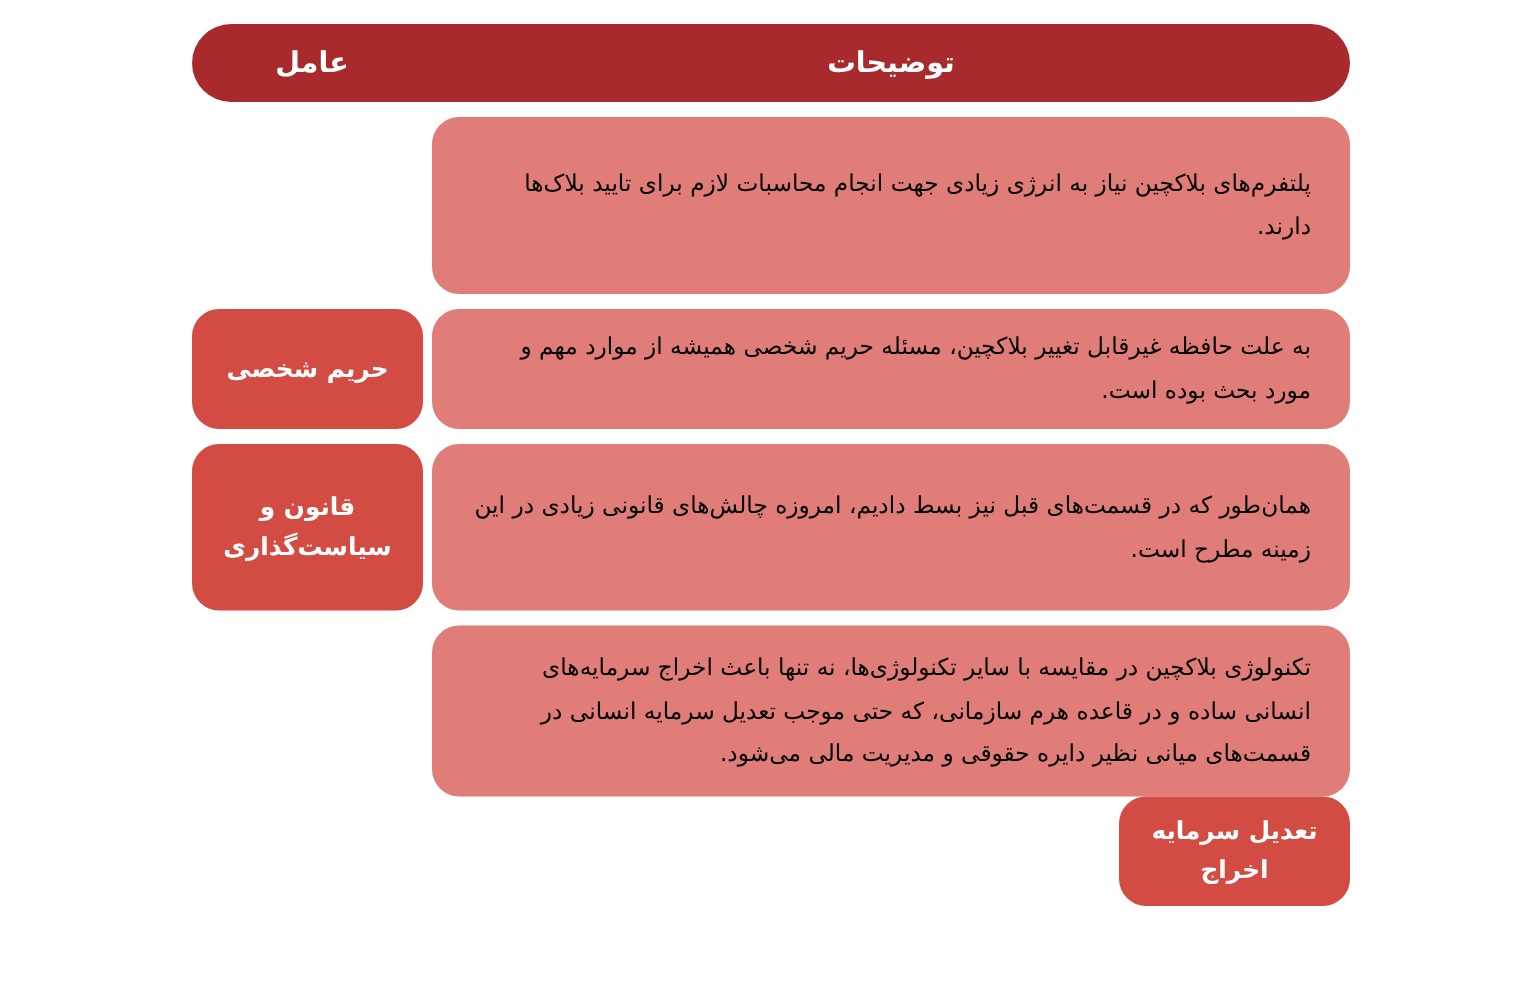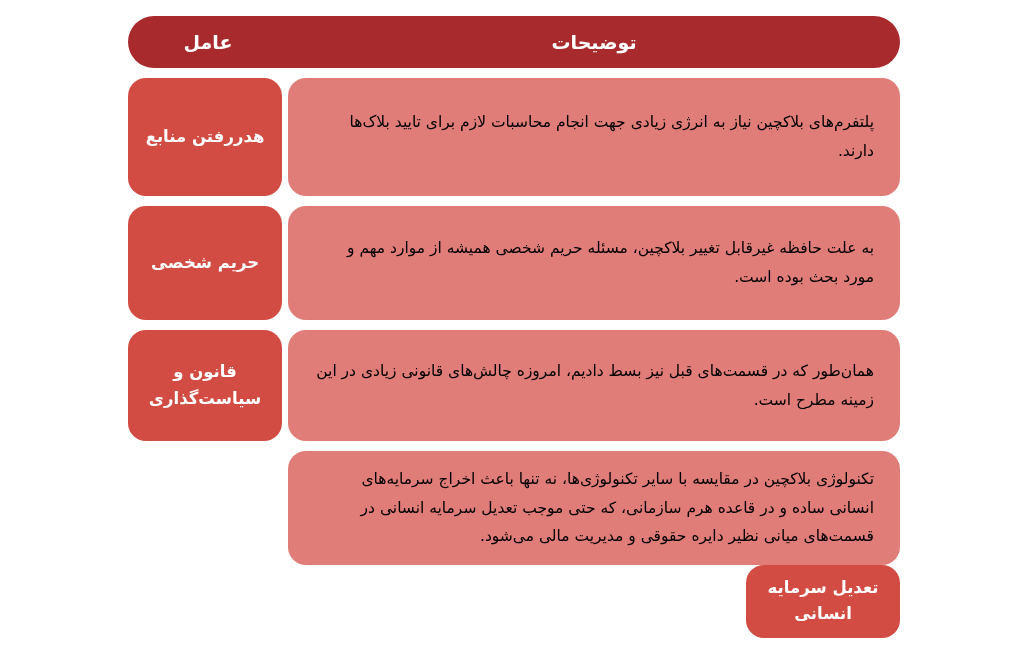--- a/index.html
+++ b/index.html
@@ -91,40 +91,37 @@
   }
   .cell-factor .text {
     text-align: center;
     font-size: 16.5px;
     font-weight: bold;
     line-height: 1.6;
   }
 
   
   .row.r1 { height: 118px; }
-  .row.r2 { height: 114px; }
+  .row.r2 { height: 80px; }
   .row.r3 { height: 111px; }
   .row.r4 { height: 124px; flex-direction: column; }
 </style>
 </head>
 <body>
 
 <div class="table-wrap">
 
   <div class="table-header">
     <div class="header-cell desc">توضیحات</div>
     <div class="header-cell factor">عامل</div>
   </div>
 
   <div class="row r1">
     <div class="cell-desc">
       <div class="text">پلتفرم‌های بلاکچین نیاز به انرژی زیادی جهت انجام محاسبات لازم برای تایید بلاک‌ها دارند.</div>
-    </div>
-    <div class="cell-factor">
-      <div class="text">هدررفتن منابع</div>
     </div>
   </div>
 
   <div class="row r2">
     <div class="cell-desc">
       <div class="text">به علت حافظه غیرقابل تغییر بلاکچین، مسئله حریم شخصی همیشه از موارد مهم و مورد بحث بوده است.</div>
     </div>
     <div class="cell-factor">
       <div class="text">حریم شخصی</div>
     </div>
@@ -137,17 +134,17 @@
     <div class="cell-factor">
       <div class="text">قانون و سیاست‌گذاری</div>
     </div>
   </div>
 
   <div class="row r4">
     <div class="cell-desc">
       <div class="text">تکنولوژی بلاکچین در مقایسه با سایر تکنولوژی‌ها، نه تنها باعث اخراج سرمایه‌های انسانی ساده و در قاعده هرم سازمانی، که حتی موجب تعدیل سرمایه انسانی در قسمت‌های میانی نظیر دایره حقوقی و مدیریت مالی می‌شود.</div>
     </div>
     <div class="cell-factor">
-      <div class="text">تعدیل سرمایه انسانی</div>
+      <div class="text">تعدیل سرمایه اخراج</div>
     </div>
   </div>
 
 </div>
 
 </body></html>

